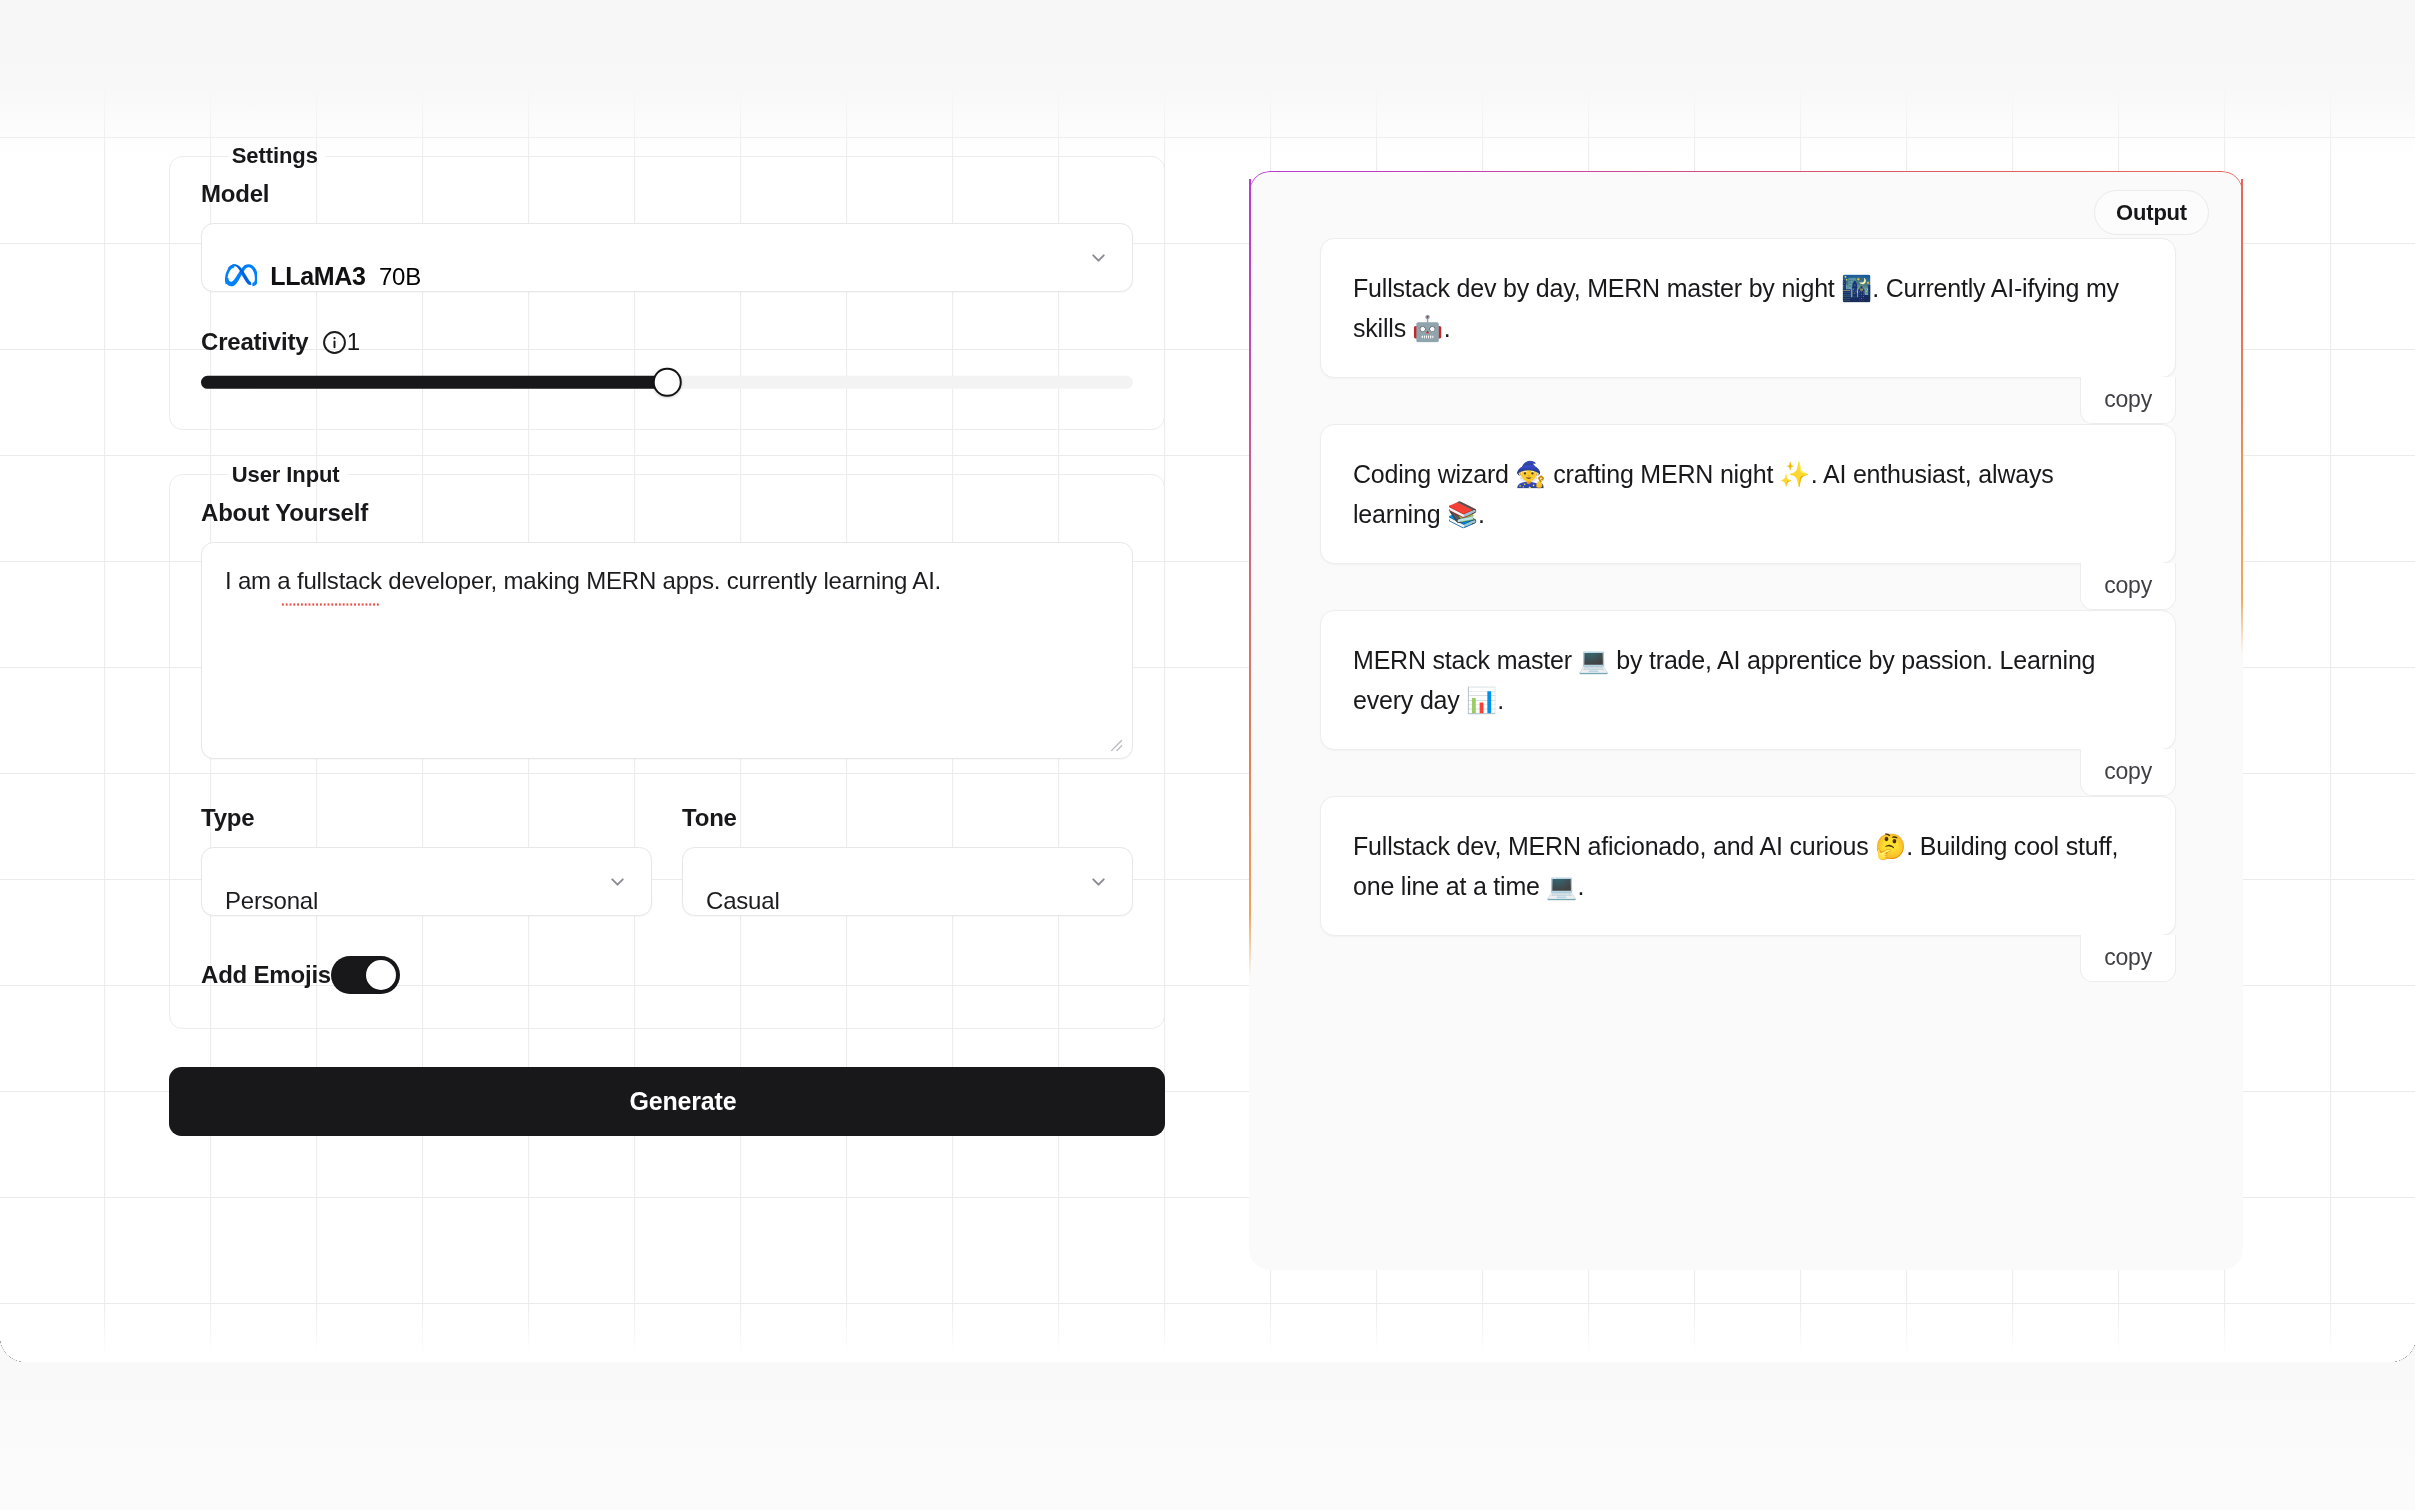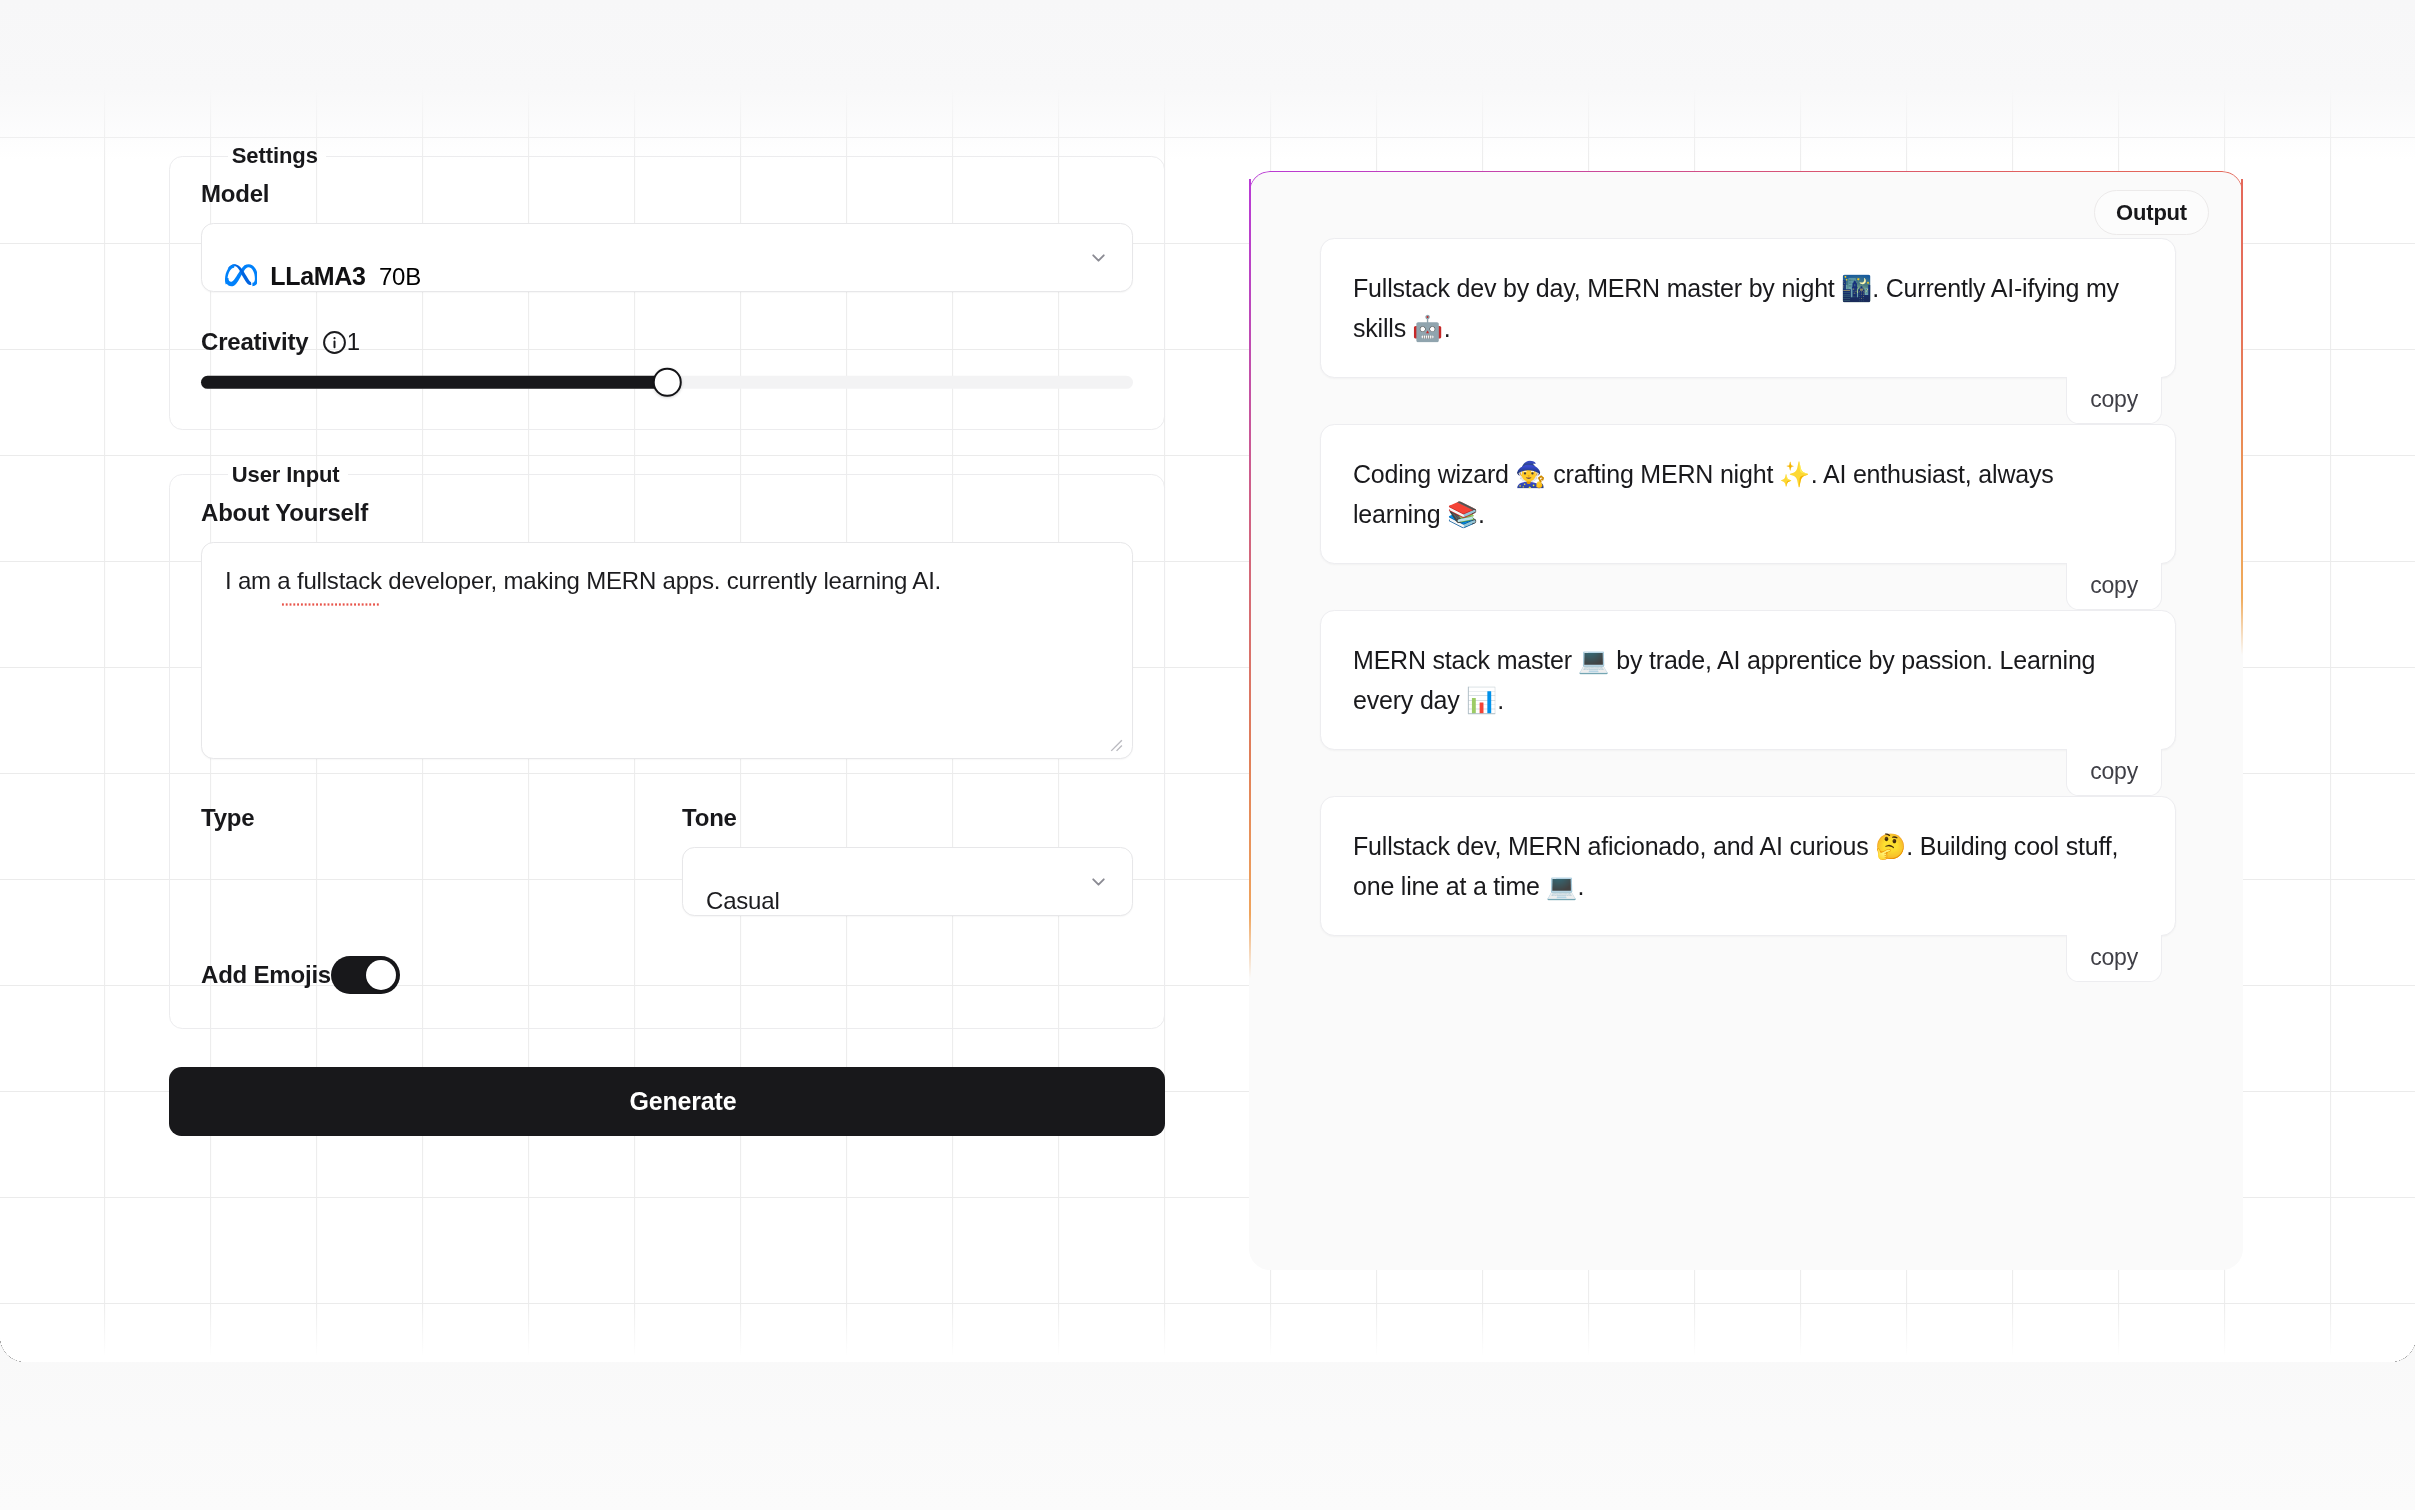--- a/index.html
+++ b/index.html
@@ -268,21 +268,21 @@
     border-radius:14.3px;
     padding:28.5px 32px;
     font-size:25px;
     line-height:1.62;
     color:#19191c;
     letter-spacing:-0.2px;
     box-shadow:0 1px 1.9px rgba(16,16,20,.035);
   }
   .copy-btn{
     position:absolute;
-    right:14px;
+    right:0;
     top:100%;
     margin-top:-1px;
     background:#ffffff;
     border:1px solid #ededf0;
     border-top:none;
     border-bottom-left-radius:12.4px;
     border-bottom-right-radius:12.4px;
     padding:8.6px 23px 10.5px 23px;
     font-family:"Liberation Sans", sans-serif;
     font-size:23px;
@@ -357,20 +357,26 @@
           <div class="squiggle"></div>
           <svg class="ta-grip" viewBox="0 0 16 16" stroke="currentColor" stroke-width="1.3">
             <line x1="14" y1="4" x2="4" y2="14"></line>
               <line x1="14" y1="9" x2="9" y2="14"></line>
           </svg>
         </div>
 
         <div class="two-up" style="margin-top:42px;">
           <div>
             <label class="field-label">Type</label>
+            <div class="select" style="margin-top:15px;">
+              <span class="sel-plain">Personal</span>
+              <svg class="chev" viewBox="0 0 24 24" fill="none" stroke="currentColor" stroke-width="2.2" stroke-linecap="round" stroke-linejoin="round">
+                <polyline points="6 9 12 15 18 9"></polyline>
+              </svg>
+            </div>
           </div>
           <div>
             <label class="field-label">Tone</label>
             <div class="select" style="margin-top:15px;">
               <span class="sel-plain">Casual</span>
               <svg class="chev" viewBox="0 0 24 24" fill="none" stroke="currentColor" stroke-width="2.2" stroke-linecap="round" stroke-linejoin="round">
                 <polyline points="6 9 12 15 18 9"></polyline>
               </svg>
             </div>
           </div>

